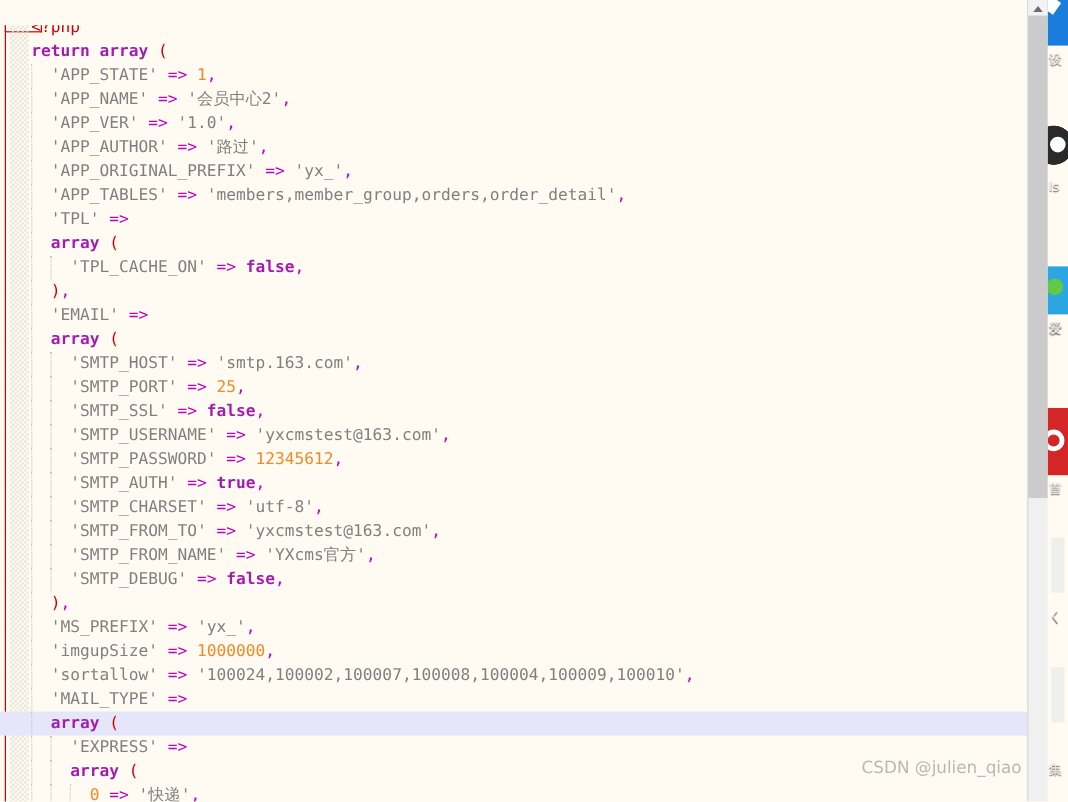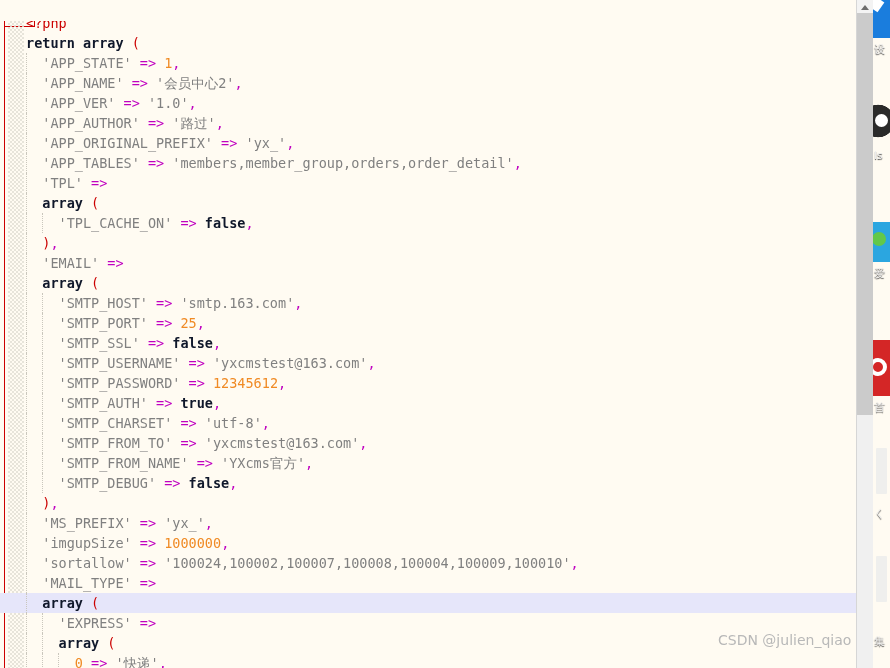--- a/index.html
+++ b/index.html
@@ -69,21 +69,21 @@
     position:absolute;top:-8px;left:0;width:857px;
     font-size:13.5px;line-height:20px;white-space:pre;
   }
   .line{
     position:relative;height:20px;padding-left:26px;box-sizing:border-box;
   }
   .line.hl{background:#e6e6fa;}
 
   
   .t-tag{color:#cc0000;}
-  .t-kw{color:#0f172a;font-weight:bold;}
+  .t-kw{color:#a21caf;font-weight:bold;}
   .t-str{color:#808080;}
   .t-num{color:#f08a24;}
   .t-op{color:#c000c0;}
   .t-paren{color:#cc0000;}
   .t-punc{color:#c000c0;}
   .t-plain{color:#333;}
 
   .guide{
     position:absolute;top:0;width:0;height:20px;
     border-left:1px dotted #c9c6bc;

